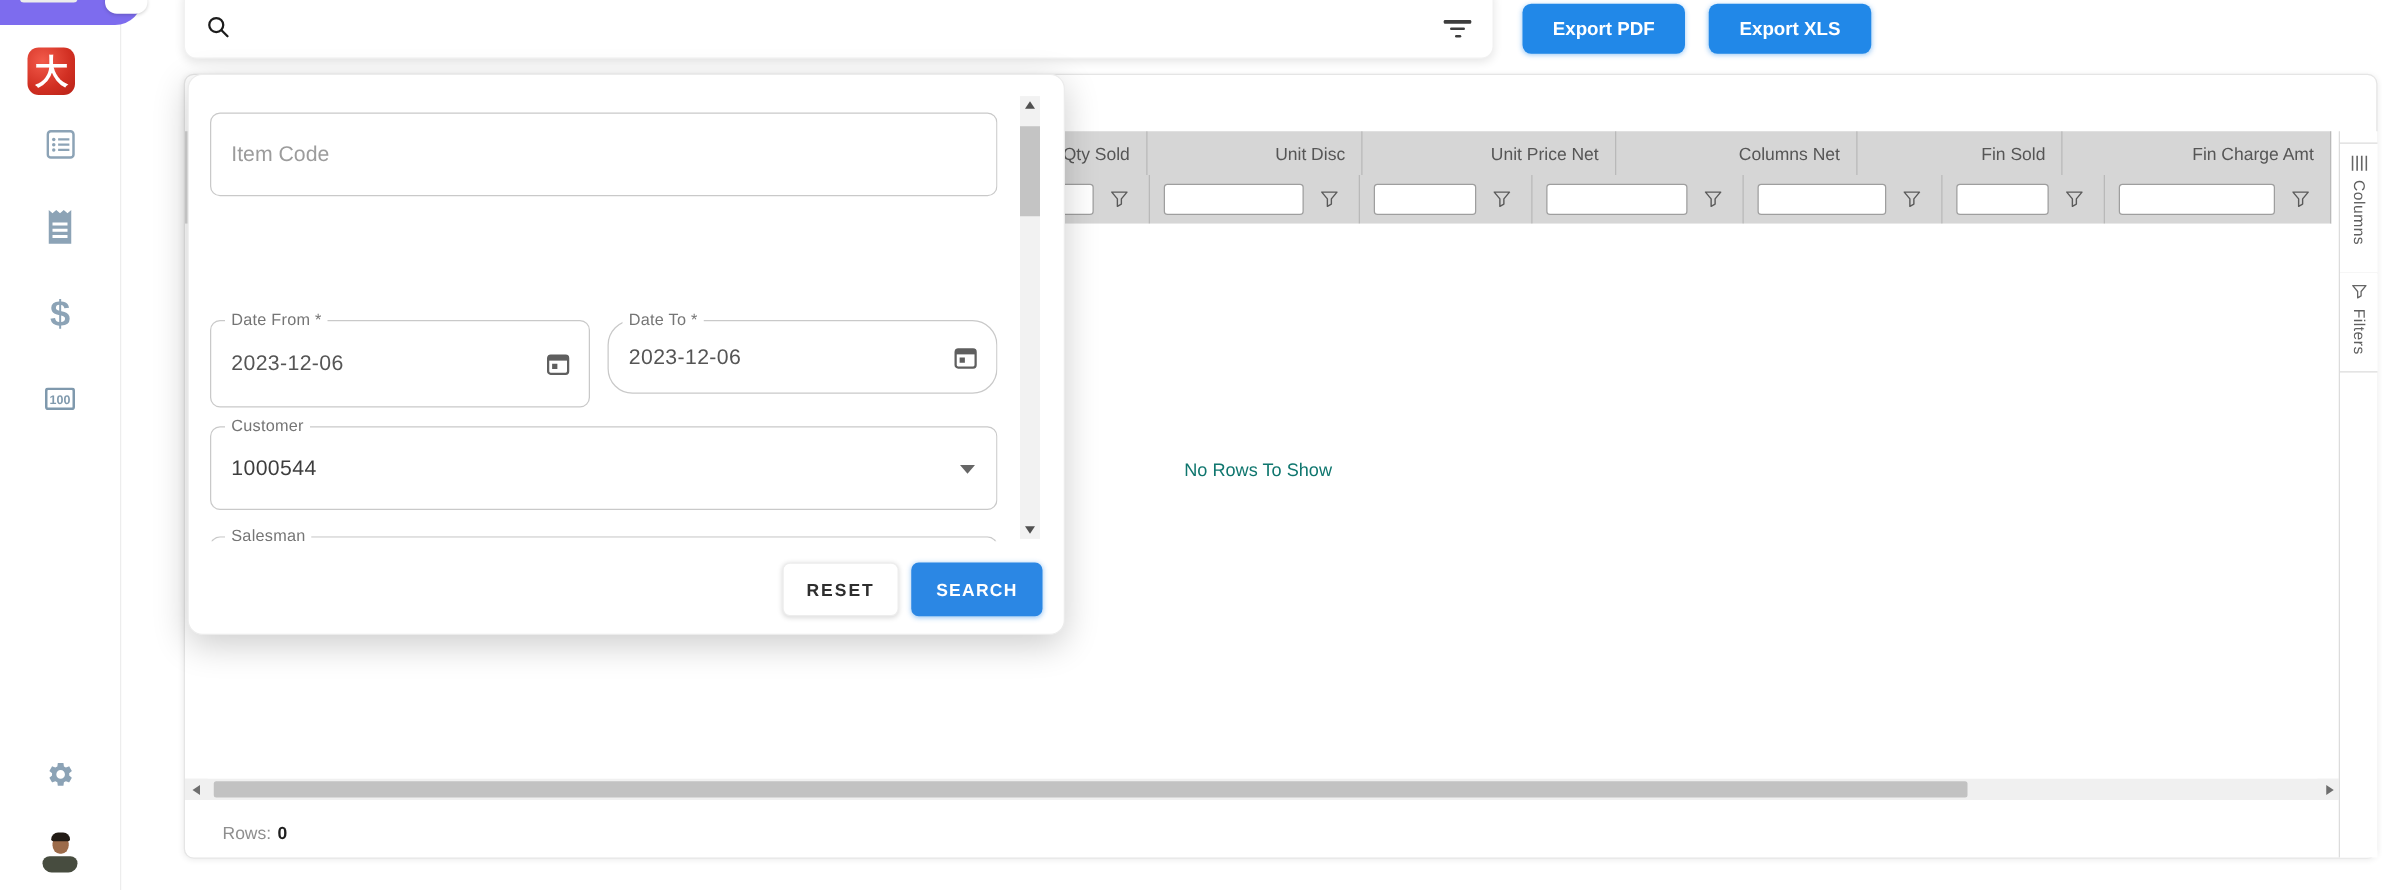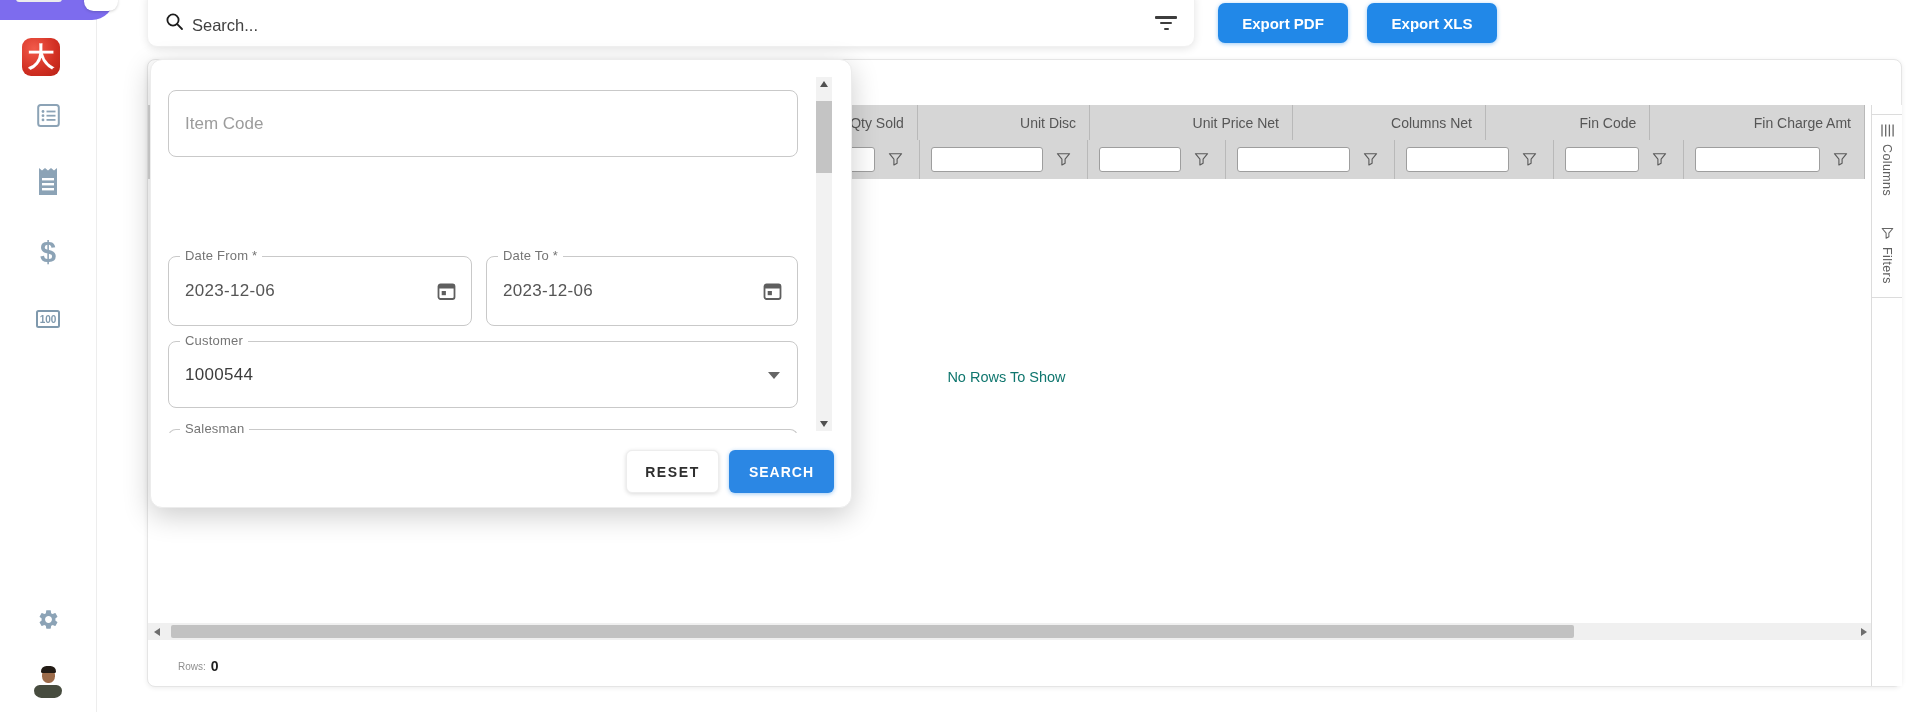--- a/index.html
+++ b/index.html
@@ -48,21 +48,21 @@
   .fbtn{flex:0 0 auto;width:15px;height:15px;cursor:pointer;}
   .gridbody{position:absolute;left:0;top:119px;width:1717px;height:444px;background:#fff;}
   .empty-msg{position:absolute;left:0;top:190px;width:1717px;text-align:center;font-size:14.5px;color:#0f766e;}
   .hscroll{position:absolute;left:0;top:563px;width:1724px;height:17px;background:#f0f0f0;}
   .hs-left{position:absolute;left:0;top:0;width:18px;height:17px;background:#f0f0f0;border:none;cursor:pointer;}
   .hs-left::after{content:"";position:absolute;left:6px;top:4.5px;border-right:6px solid #6e6e6e;border-top:4px solid transparent;border-bottom:4px solid transparent;}
   .hs-right{position:absolute;right:0;top:0;width:18px;height:17px;background:#f0f0f0;border:none;cursor:pointer;}
   .hs-right::after{content:"";position:absolute;left:7px;top:4.5px;border-left:6px solid #6e6e6e;border-top:4px solid transparent;border-bottom:4px solid transparent;}
   .hs-thumb{position:absolute;left:23px;top:2px;width:1403px;height:13px;background:#c2c2c2;border-radius:2px;cursor:grab;}
   .statusbar{position:absolute;left:0;top:586px;width:100%;height:40px;display:flex;align-items:center;padding-left:30px;box-sizing:border-box;}
-  .rows-label{font-size:10px;color:#8f8f8f;}
+  .rows-label{font-size:14px;color:#8f8f8f;}
   .rows-value{font-size:14px;color:#1f1f1f;font-weight:bold;margin-left:5px;}
   
   .sidepanel{position:absolute;left:1723px;top:45px;width:31px;height:581px;background:#fff;border-left:1px solid #dcdcdc;box-sizing:border-box;}
   .sptab{position:absolute;left:0;width:30px;display:flex;flex-direction:column;align-items:center;gap:7px;cursor:pointer;
       border-top:1px solid #dcdcdc;border-bottom:1px solid #dcdcdc;box-sizing:border-box;padding-top:9px;background:#fff;}
   .sptab-cols{top:9px;height:105px;}
   .sptab-flt{top:113px;height:80px;border-top:none;}
   .vtext{writing-mode:vertical-lr;font-size:12.5px;color:#5f5f5f;letter-spacing:.4px;}
   
   .popup{position:absolute;left:150px;top:59px;width:702px;height:449px;background:#fff;border:1px solid #ececec;
@@ -73,21 +73,21 @@
   .pfval{position:absolute;left:16px;top:50%;transform:translateY(-50%);font-size:17px;color:#3d3d3d;letter-spacing:.3px;}
   .dateval{color:#555;}
   .caret{position:absolute;right:17px;top:50%;margin-top:-3px;width:0;height:0;
       border-left:6px solid transparent;border-right:6px solid transparent;border-top:7px solid #666;cursor:pointer;}
   .calic{position:absolute;right:14px;top:50%;transform:translateY(-50%);cursor:pointer;}
   .itemcode-input{position:absolute;left:0;top:15px;width:630px;height:67px;border:1px solid #c9c9c9;border-radius:8px;
       box-sizing:border-box;padding:0 16px;font-family:inherit;font-size:17px;color:#3d3d3d;outline:none;}
   .itemcode-input::placeholder{color:#9c9c9c;opacity:1;}
   .f-branch{left:0;top:98px;width:630px;height:69px;}
   .f-datefrom{left:0;top:181px;width:304px;height:70px;}
-  .f-dateto{left:318px;top:181px;width:312px;height:70px;}
+  .f-dateto{left:318px;top:181px;width:312px;height:59px;border-radius:20px;}
   .f-customer{left:0;top:266px;width:630px;height:67px;}
   .f-salesman{left:0;top:354px;width:630px;height:30px;border-bottom:none;border-bottom-left-radius:0;border-bottom-right-radius:0;}
   .vscroll{position:absolute;left:665px;top:17px;width:16px;height:354px;background:#f2f2f2;}
   .vs-up,.vs-down{position:absolute;left:0;width:16px;height:14px;background:#f2f2f2;border:none;cursor:pointer;}
   .vs-up{top:0;} .vs-down{bottom:0;}
   .vs-up::after{content:"";position:absolute;left:4px;top:4px;border-bottom:6px solid #515151;border-left:4px solid transparent;border-right:4px solid transparent;}
   .vs-down::after{content:"";position:absolute;left:4px;top:4px;border-top:6px solid #515151;border-left:4px solid transparent;border-right:4px solid transparent;}
   .vs-thumb{position:absolute;left:0;top:24px;width:16px;height:72px;background:#c4c4c4;cursor:grab;}
   .pbtn{position:absolute;top:390px;height:43px;border-radius:6px;font-family:inherit;font-size:14px;font-weight:bold;cursor:pointer;}
   .pbtn-reset{left:475px;width:93px;background:#fff;border:1px solid #ededed;box-shadow:0 1px 4px rgba(0,0,0,.15);
@@ -156,38 +156,37 @@
       <span class="av-head"></span>
       <span class="av-hair"></span>
     </div>
   </aside>
 
   <div class="search-card">
     <svg class="search-ic" width="19" height="19" viewBox="0 0 19 19">
       <circle cx="8" cy="8" r="5.6" fill="none" stroke="#1c1c1c" stroke-width="1.8"></circle>
       <line x1="12.2" y1="12.2" x2="17" y2="17" stroke="#1c1c1c" stroke-width="1.8" stroke-linecap="round"></line>
     </svg>
-    <input class="search-input" type="text" placeholder="Search..." style="">
     <button class="sfilter-btn" title="">
       <i class="sf1"></i>
       <i class="sf2"></i>
       <i class="sf3"></i>
     </button>
   </div>
 
   <button class="exportbtn exp-pdf">Export PDF</button>
   <button class="exportbtn exp-xls">Export XLS</button>
 
   <div class="table-card">
     <div class="hrow">
         <div class="hcell" style="width: 168px;">Qty Sold</div>
         <div class="hcell" style="width: 138px;">Unit Disc</div>
         <div class="hcell" style="width: 169px;">Unit Price Net</div>
         <div class="hcell" style="width: 159px;">Columns Net</div>
-        <div class="hcell" style="width: 130px;">Fin Code</div>
+        <div class="hcell" style="width: 130px;">Fin Sold</div>
         <div class="hcell" style="width: 181px;">Fin Charge Amt</div>
       </div>
     <div class="frow">
         <div class="fcell" style="width: 168px;">
           <input class="fcin" style="">
           <span class="fbtn"><svg viewBox="0 0 16 16" width="15" height="15">
               <path d="M1.5 1.8h13L9.7 7.6v4.4l-3.4 1.9V7.6Z" fill="none" stroke="#5a5a5a" stroke-width="1.2" stroke-linejoin="round"></path>
             </svg></span>
         </div>
         <div class="fcell" style="width: 168px;">

